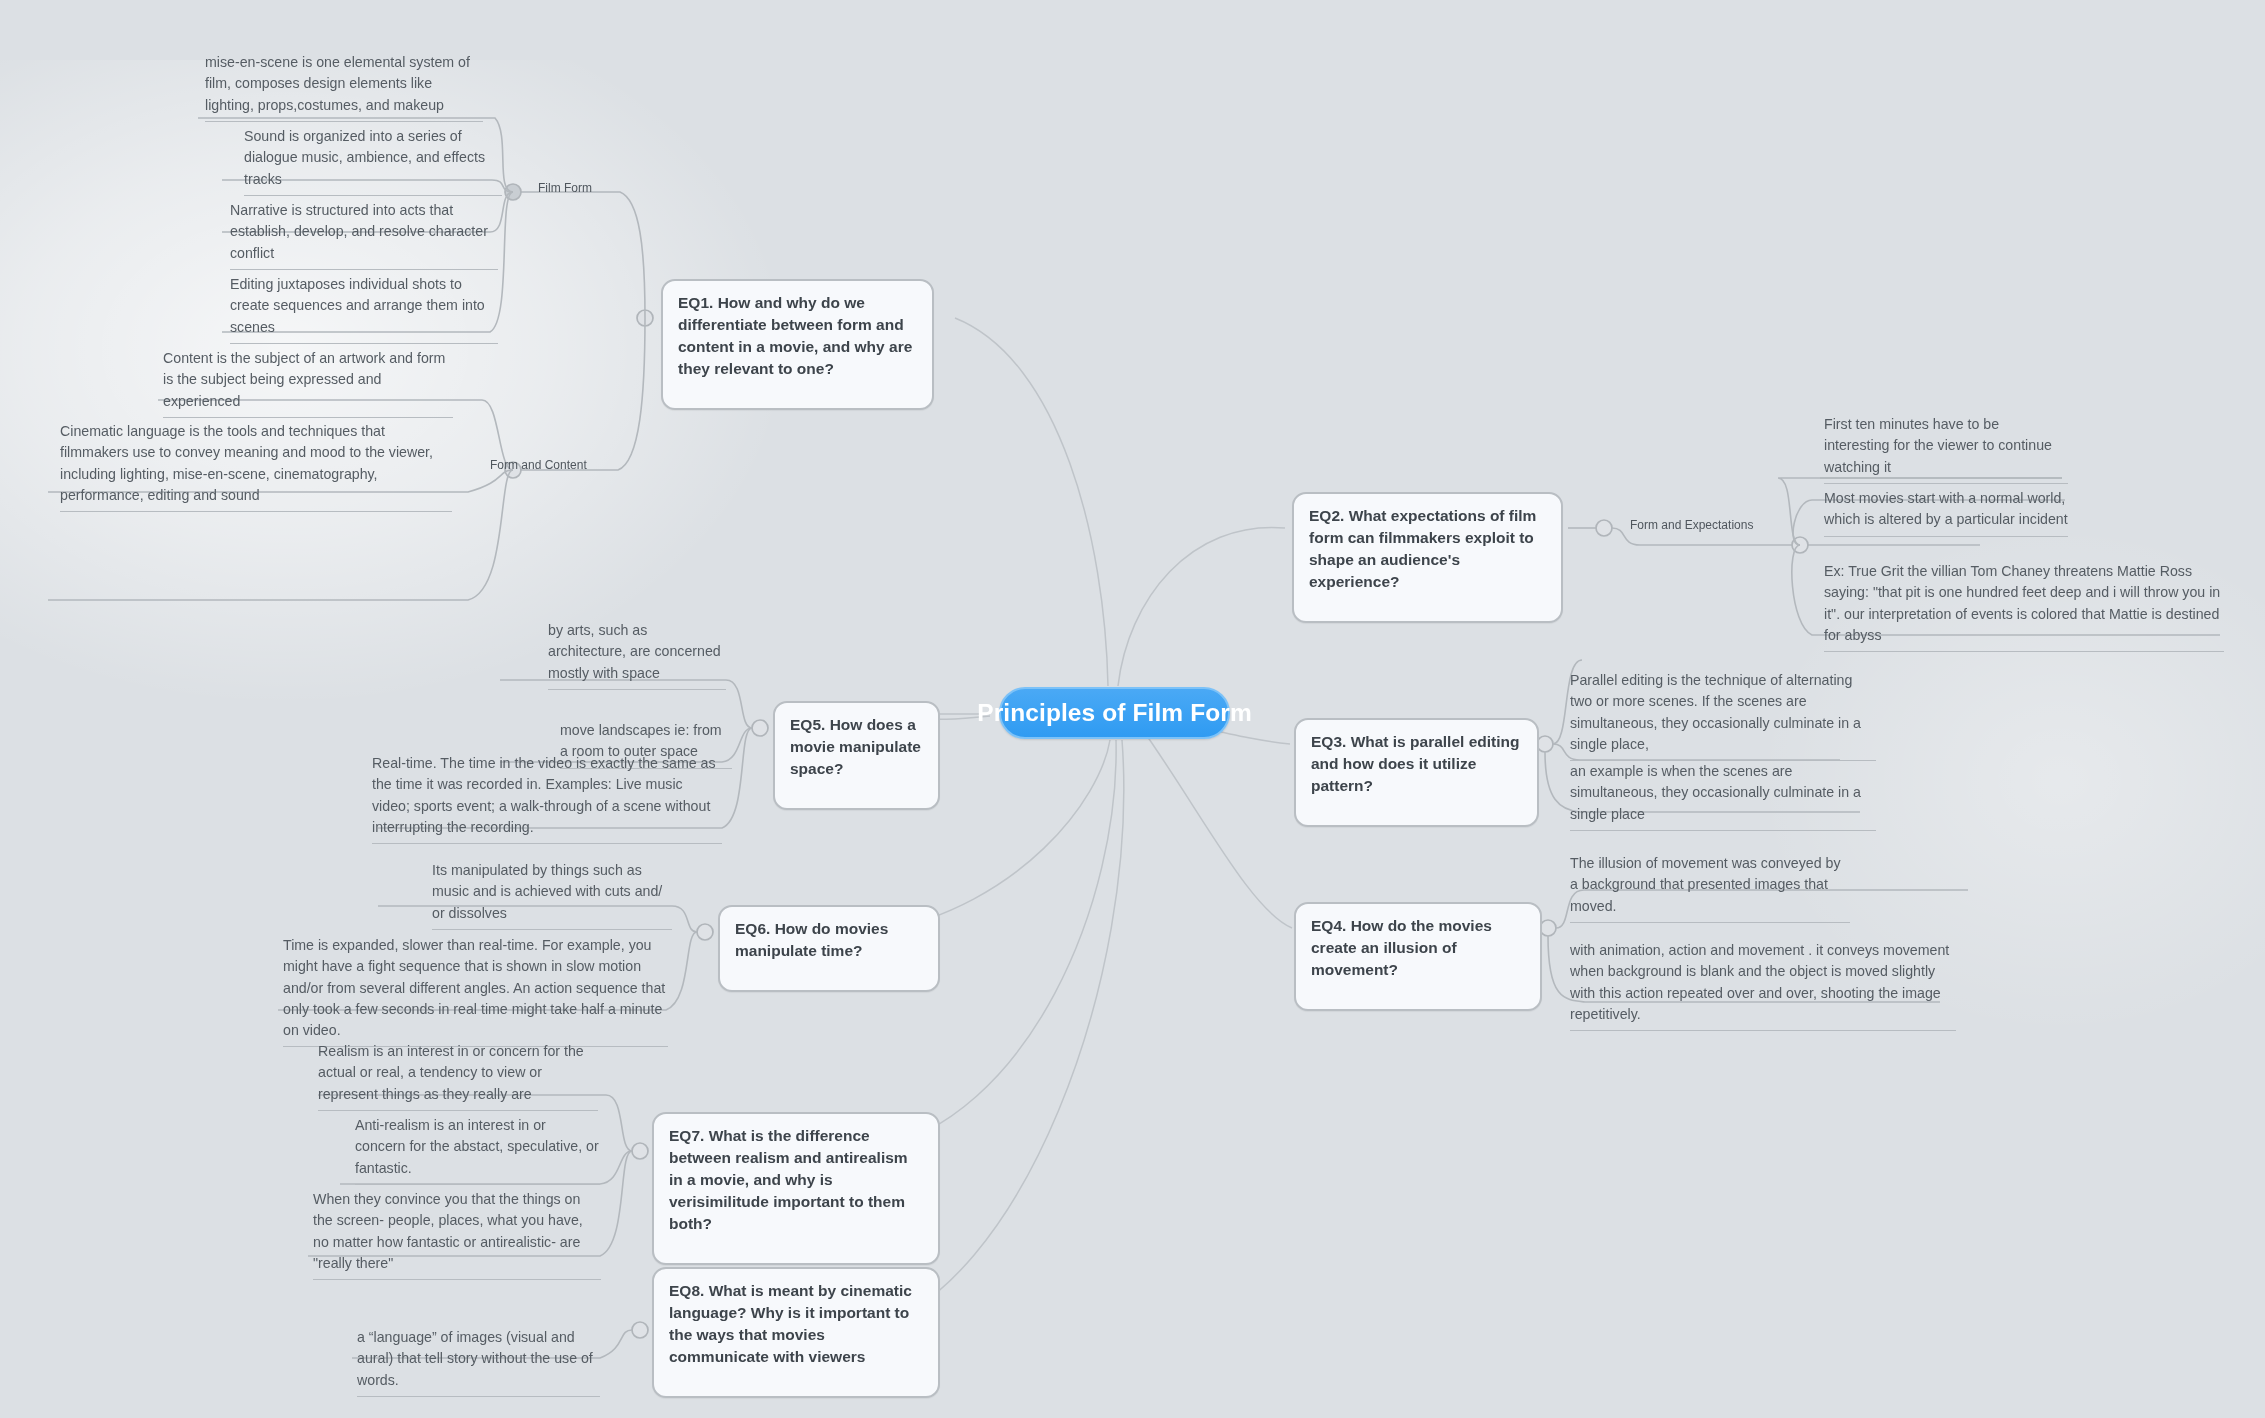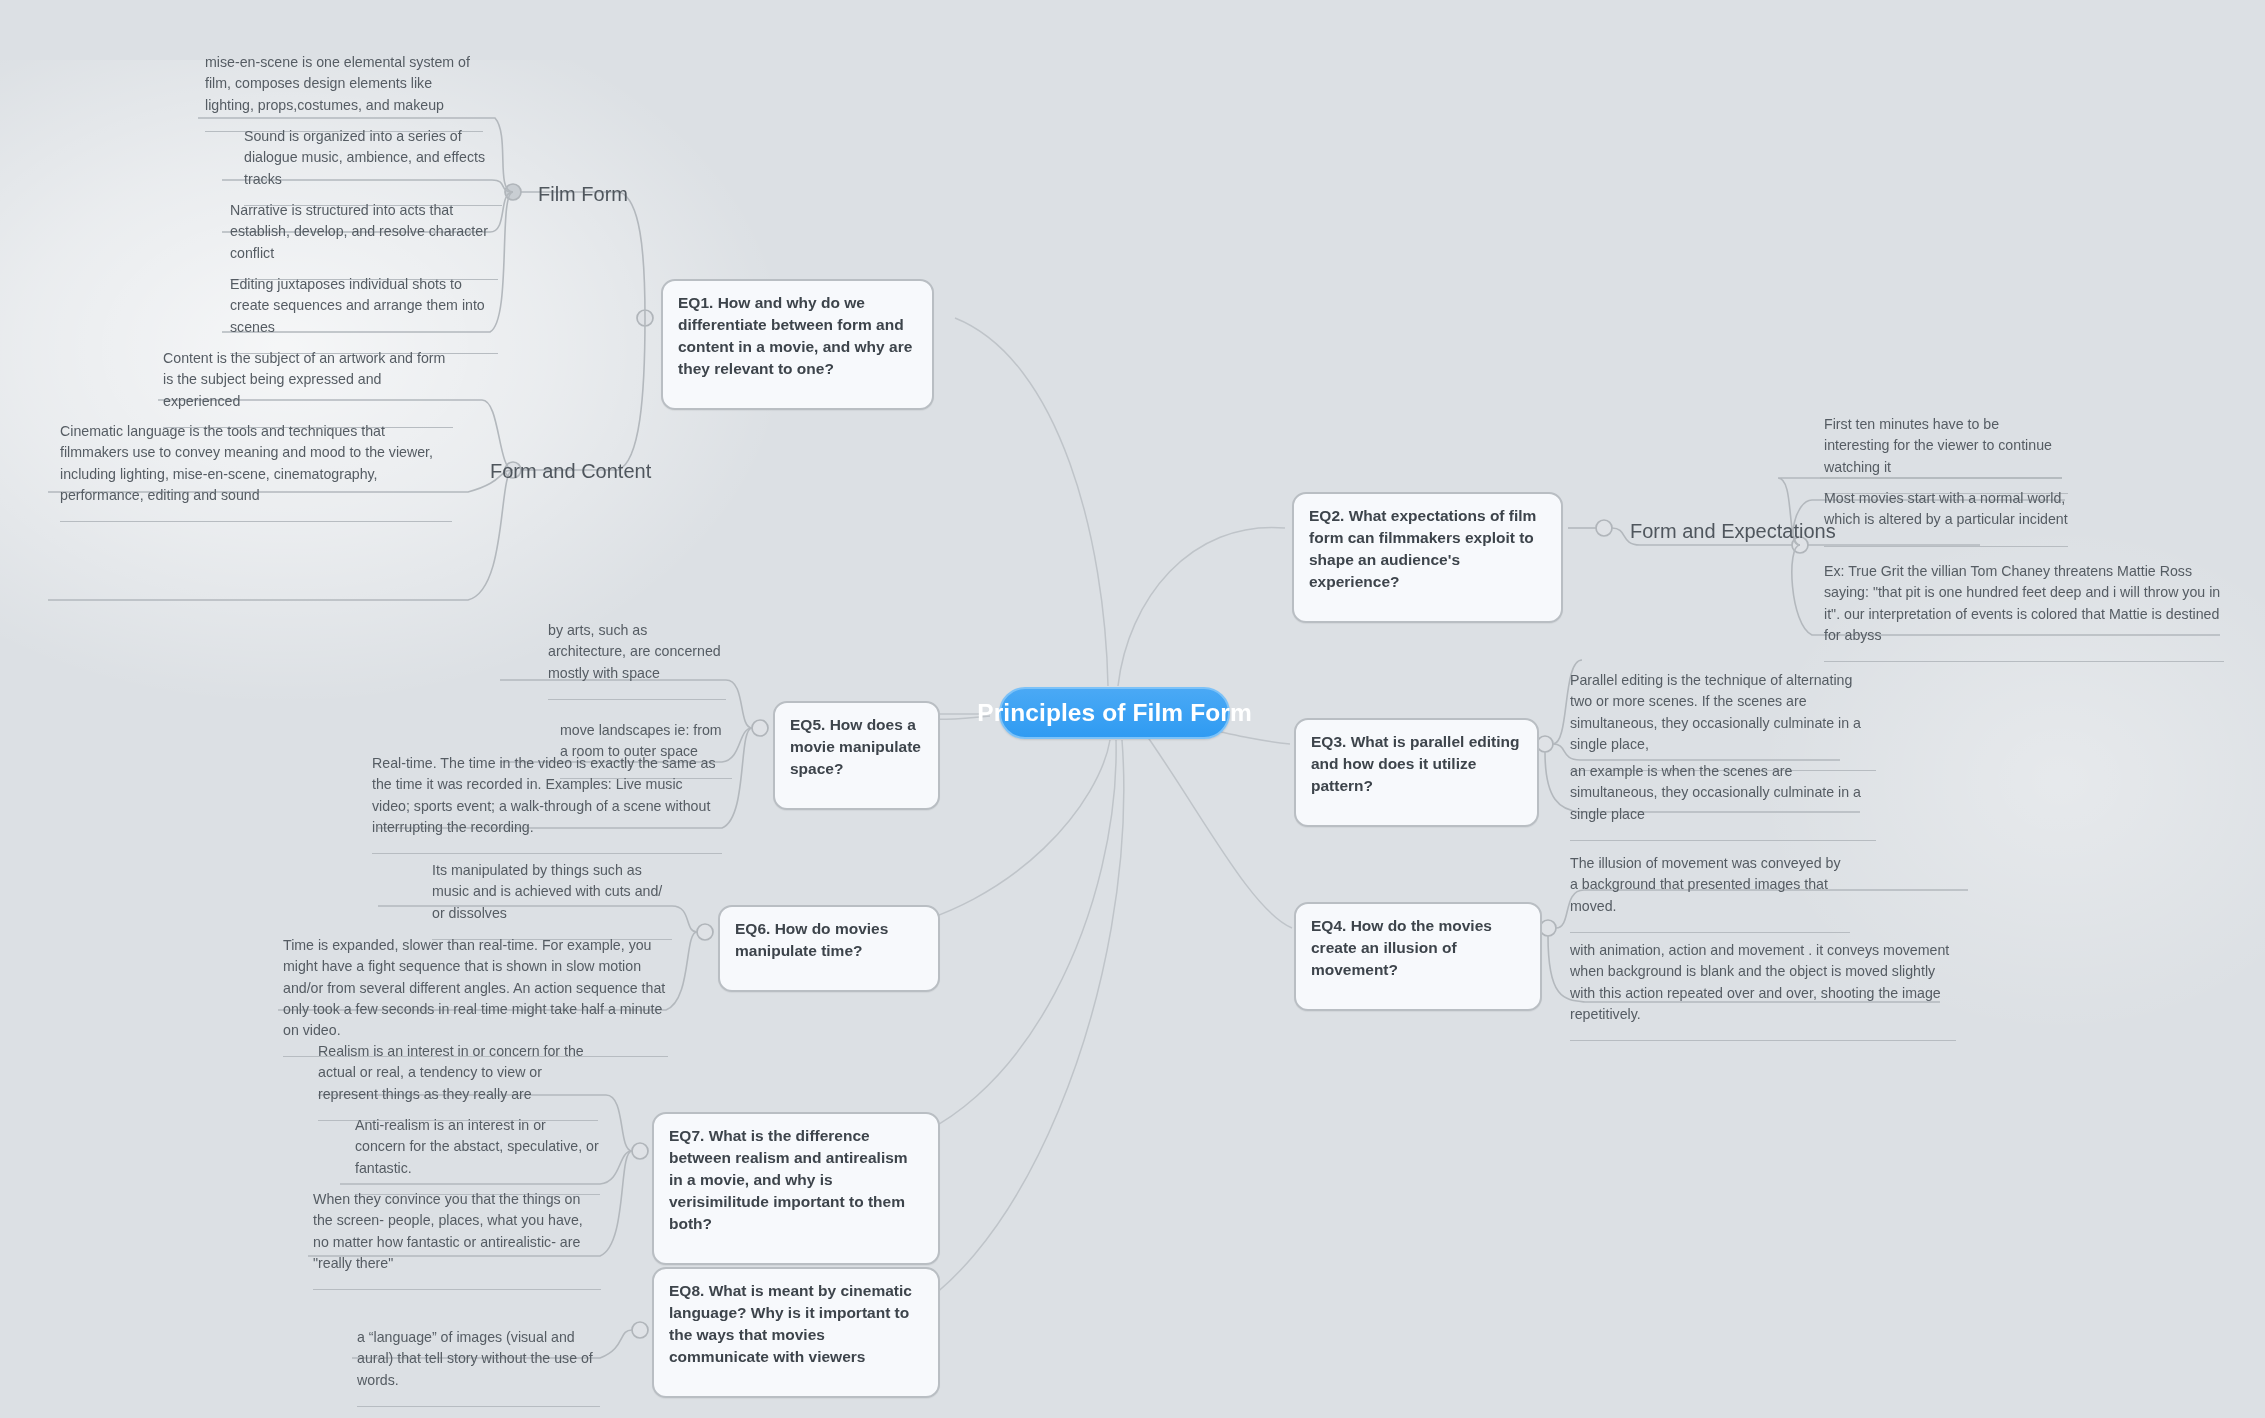--- a/index.html
+++ b/index.html
@@ -50,28 +50,28 @@
     border:2.5px solid #b9bec3;
     border-radius:14px;
     color:#3d444b;
     font-size:15.5px;font-weight:bold;line-height:1.42;
     padding:11px 14px 28px 15px;
     box-shadow:0 1px 1px rgba(0,0,0,.05);
   }
 
   
   .branch-label{
-    position:absolute;color:#4f565d;font-size:20px;line-height:1.3;white-space:nowrap;
+    position:absolute;color:#4f565d;font-size:12px;line-height:1.3;white-space:nowrap;
   }
 
   
   .leaf{
     position:absolute;box-sizing:border-box;
     color:#555c63;font-size:14.2px;line-height:1.5;
-    padding-bottom:15px;
+    padding-bottom:5px;
   }
   .leaf .txt{display:block;}
   .leaf.ul{border-bottom:1.5px solid #b7bcc1;}
   .leaf.dark{color:#2f363d;}
 </style>
 </head>
 <body>
 
 <div id="stage">
 

